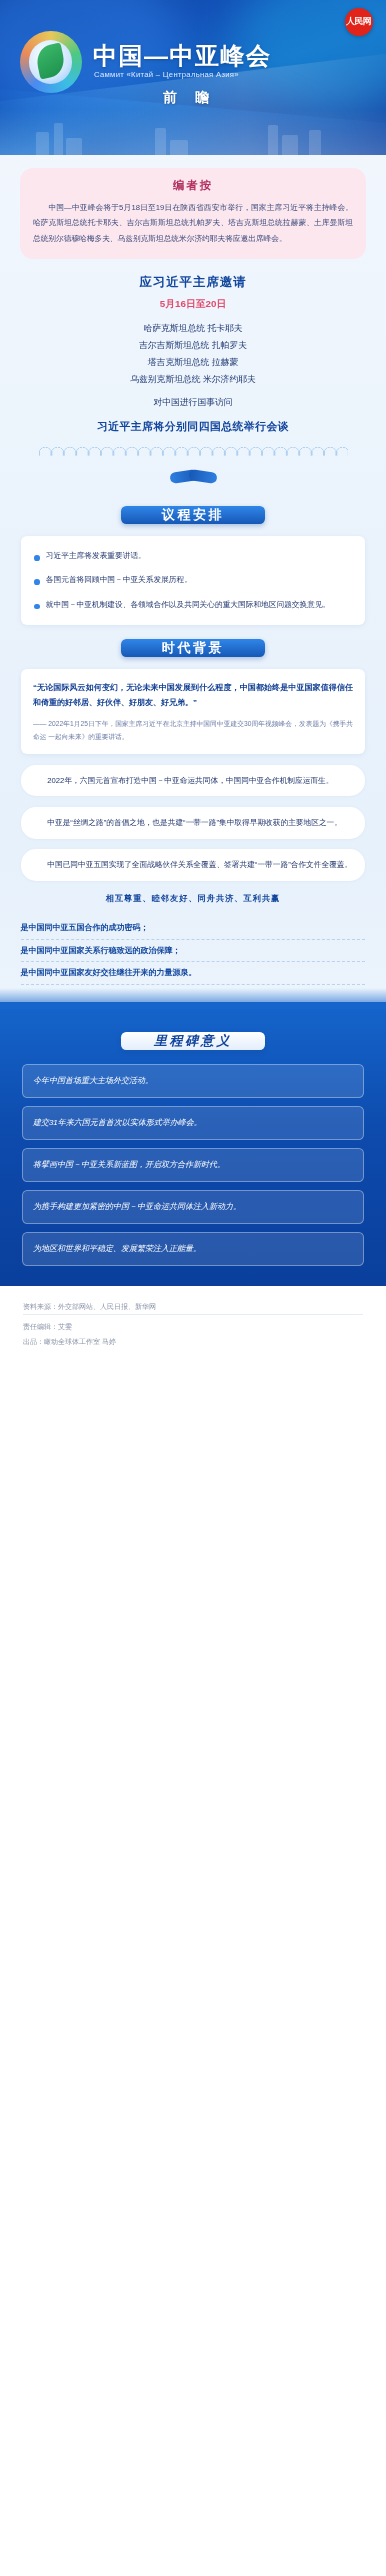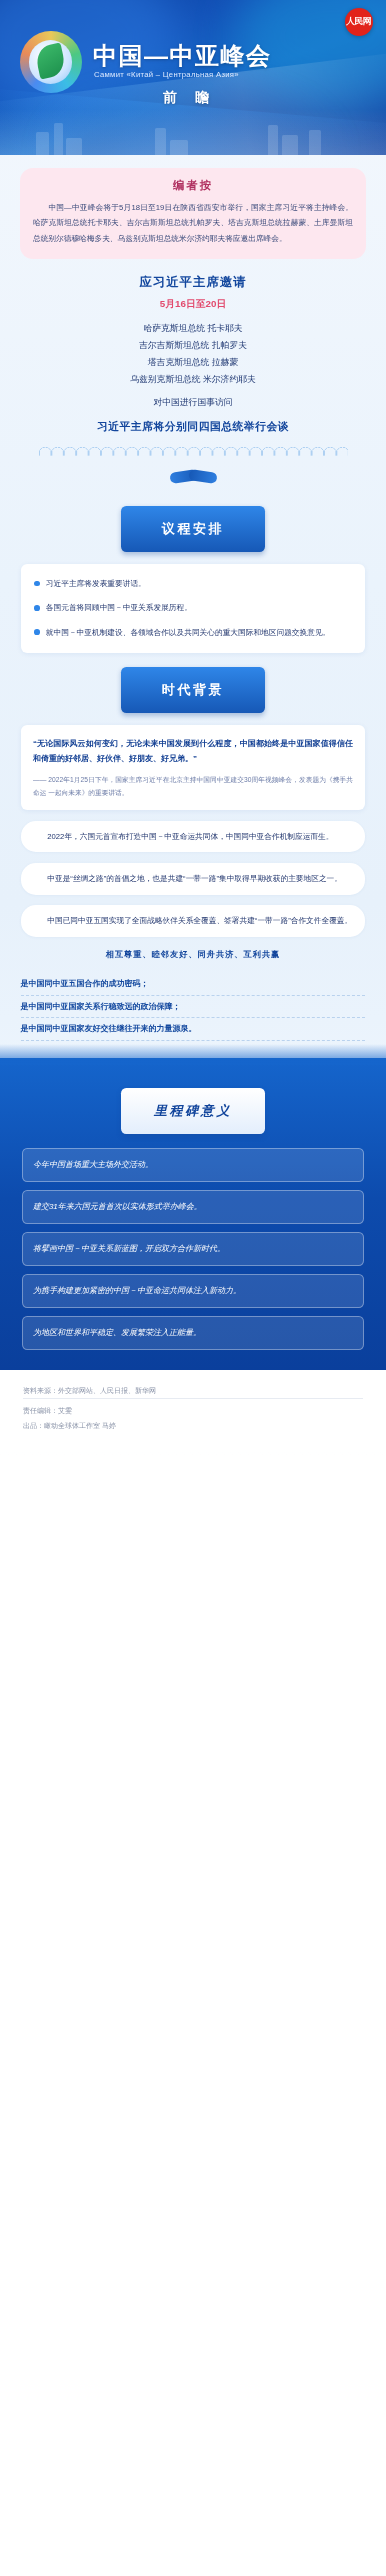--- a/index.html
+++ b/index.html
@@ -207,21 +207,21 @@
     background: linear-gradient(90deg,#2f7fe0,#1658b6);
     border-radius: 5.7px;
   }
   .hs-a { left: 0; top: 11.3px; transform: rotate(-8deg); }
   .hs-b { right: 0; top: 11.3px; transform: rotate(8deg); background: linear-gradient(90deg,#1658b6,#2f7fe0); }
 
   
   .banner {
     margin: 14.4px auto 0 auto;
     width: 144px;
-    height: 46px;
+    height: 18px;
     position: relative;
     display: flex;
     align-items: center;
     justify-content: center;
   }
   .banner .plate {
     position: absolute;
     inset: 0;
     background: linear-gradient(180deg,#2f86e8,#1658b6);
     border-radius: 5.2px;
@@ -250,21 +250,21 @@
   
   .agenda {
     margin: 11.3px 20.6px 0 20.6px;
     background: #ffffff;
     border-radius: 6.2px;
     padding: 12.4px 13.4px 13.4px 13.4px;
     box-shadow: 0 1px 5.2px rgba(30,80,160,.08);
   }
   .agenda-item {
     display: flex;
-    align-items: flex-start;
+    align-items: center;
     margin-bottom: 9.3px;
   }
   .agenda-item:last-child { margin-bottom: 0; }
   .bullet {
     flex: 0 0 auto;
     width: 5.7px; height: 5.7px;
     border-radius: 50%;
     background: #2f86e8;
     margin: 4.6px 6.2px 0 0;
   }

